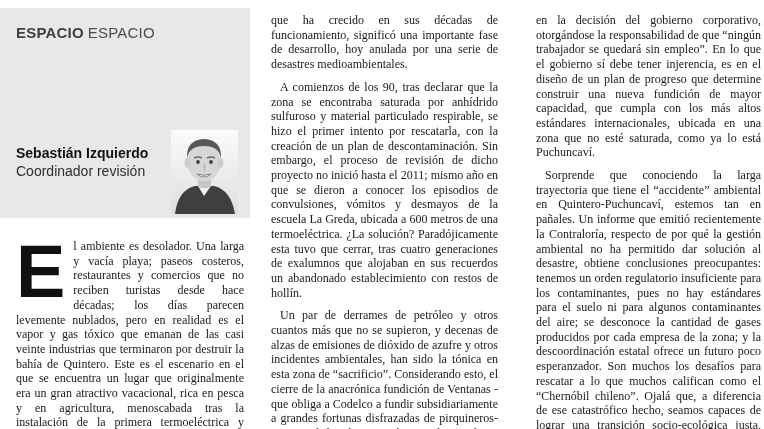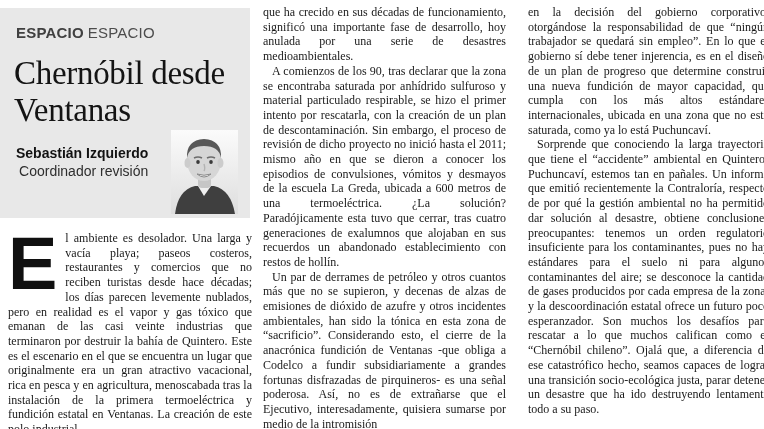--- a/index.html
+++ b/index.html
@@ -31,59 +31,58 @@
     width:215px;
     font-family:"Liberation Serif", serif;
     font-weight:normal;
     font-size:33px;line-height:37px;
     color:#141414;
     letter-spacing:-0.3px;
   }
   .author{
     position:absolute;left:16px;top:136px;
     font-family:"Liberation Sans", sans-serif;
-    font-size:14px;line-height:18px;color:#2e2e2e;text-align:right;
+    font-size:14px;line-height:18px;color:#2e2e2e;
   }
   .author-name{font-weight:bold;color:#121212;}
   .photo{
     position:absolute;left:171px;top:122px;
     width:67px;height:84px;overflow:hidden;
   }
   
   .col{
     position:absolute;top:5px;
     font-size:12px;line-height:14.7px;
     text-align:justify;
     color:#191919;
   }
   .col1{left:8px;top:231px;width:244px;}
   .col2{left:263px;width:243px;}
   .col3{left:528px;width:241px;}
-  .body-p{margin:0;}
+  .body-p{margin:8px;}
   .body-p.indent{text-indent:9px;}
   .dropcap{
     float:left;
     font-family:"Liberation Sans", sans-serif;
     font-weight:bold;
     font-size:74px;line-height:62px;
     height:70px;
     padding:2px 8px 0 0;
     color:#101010;
   }
 </style>
 </head>
 <body>
 
 <div class="page">
 
   <div class="header-box">
     <div class="kicker">
       <span class="kicker-bold">ESPACIO</span><span class="kicker-light">ESPACIO</span>
     </div>
-    <h1 class="title">Chernóbil desde Ventanas</h1>
     <div class="author">
       <div class="author-name">Sebastián Izquierdo</div>
       <div class="author-role">Coordinador revisión</div>
     </div>
     <div class="photo">
       <svg width="67" height="84" viewBox="0 0 67 84" xmlns="http://www.w3.org/2000/svg">
         <defs>
           <linearGradient id="bgGrad" x1="0" y1="0" x2="0" y2="1">
             <stop offset="0" stop-color="#fbfbfb"></stop>
             <stop offset="1" stop-color="#dedede"></stop>

